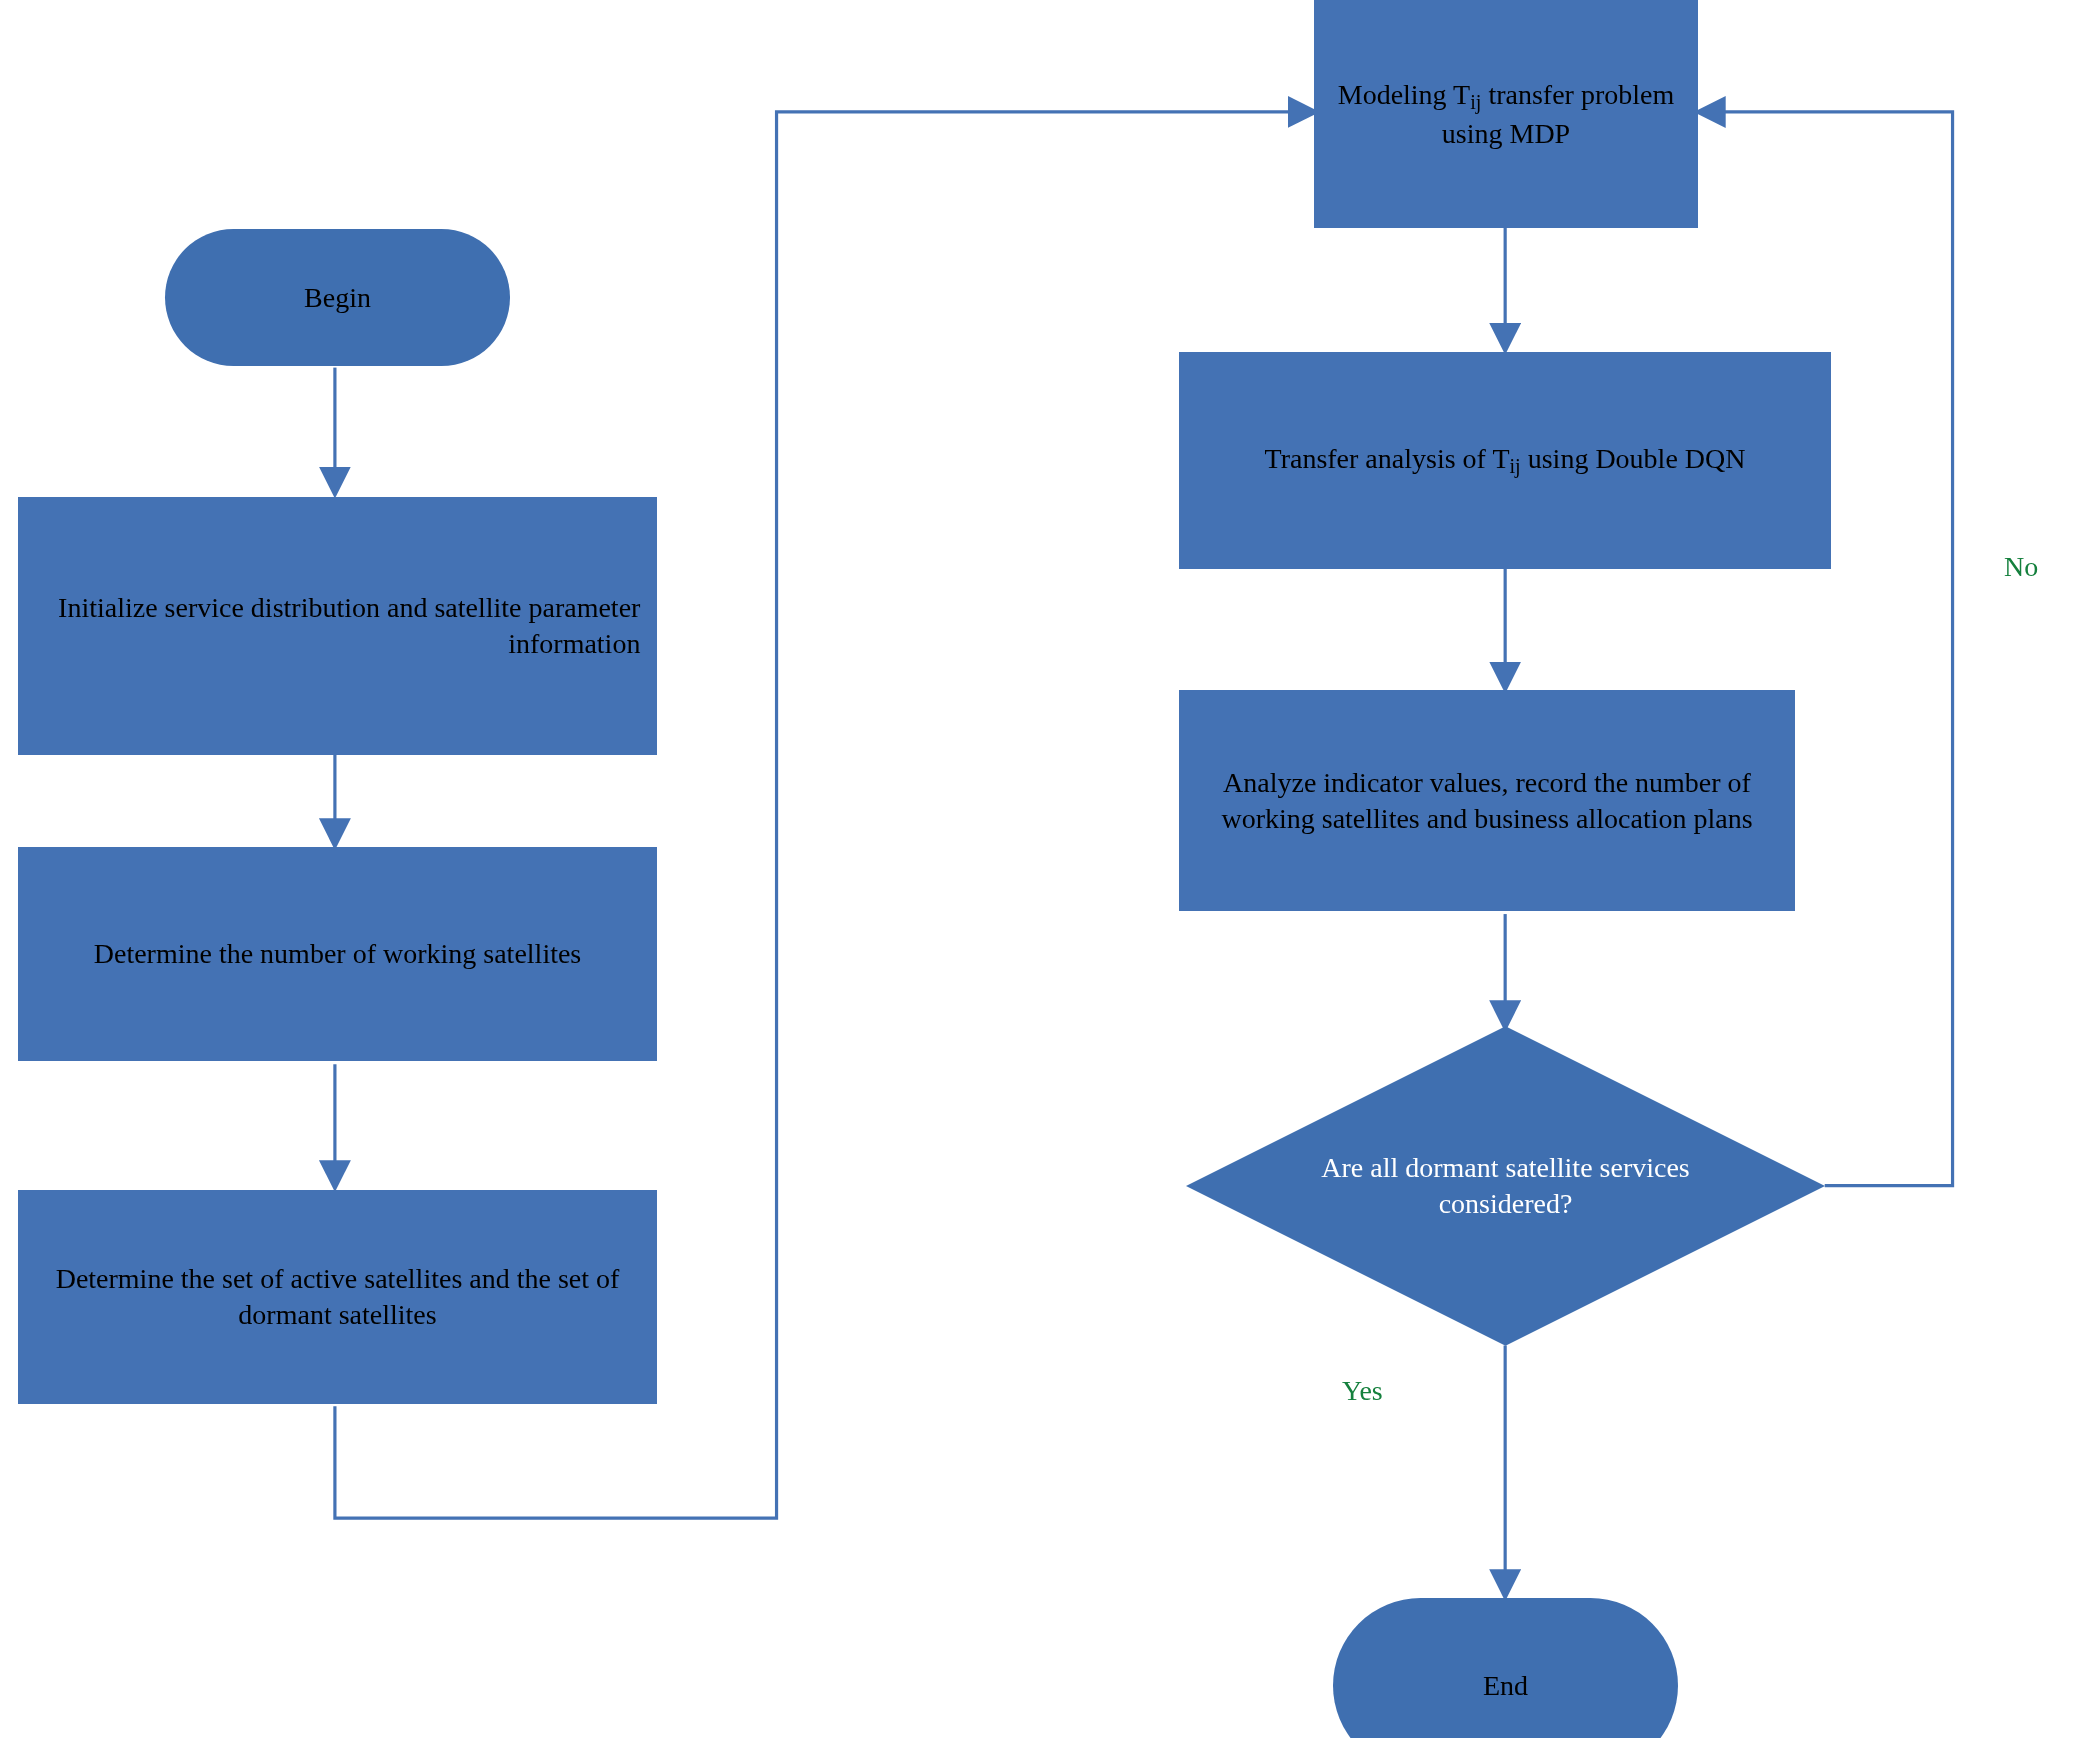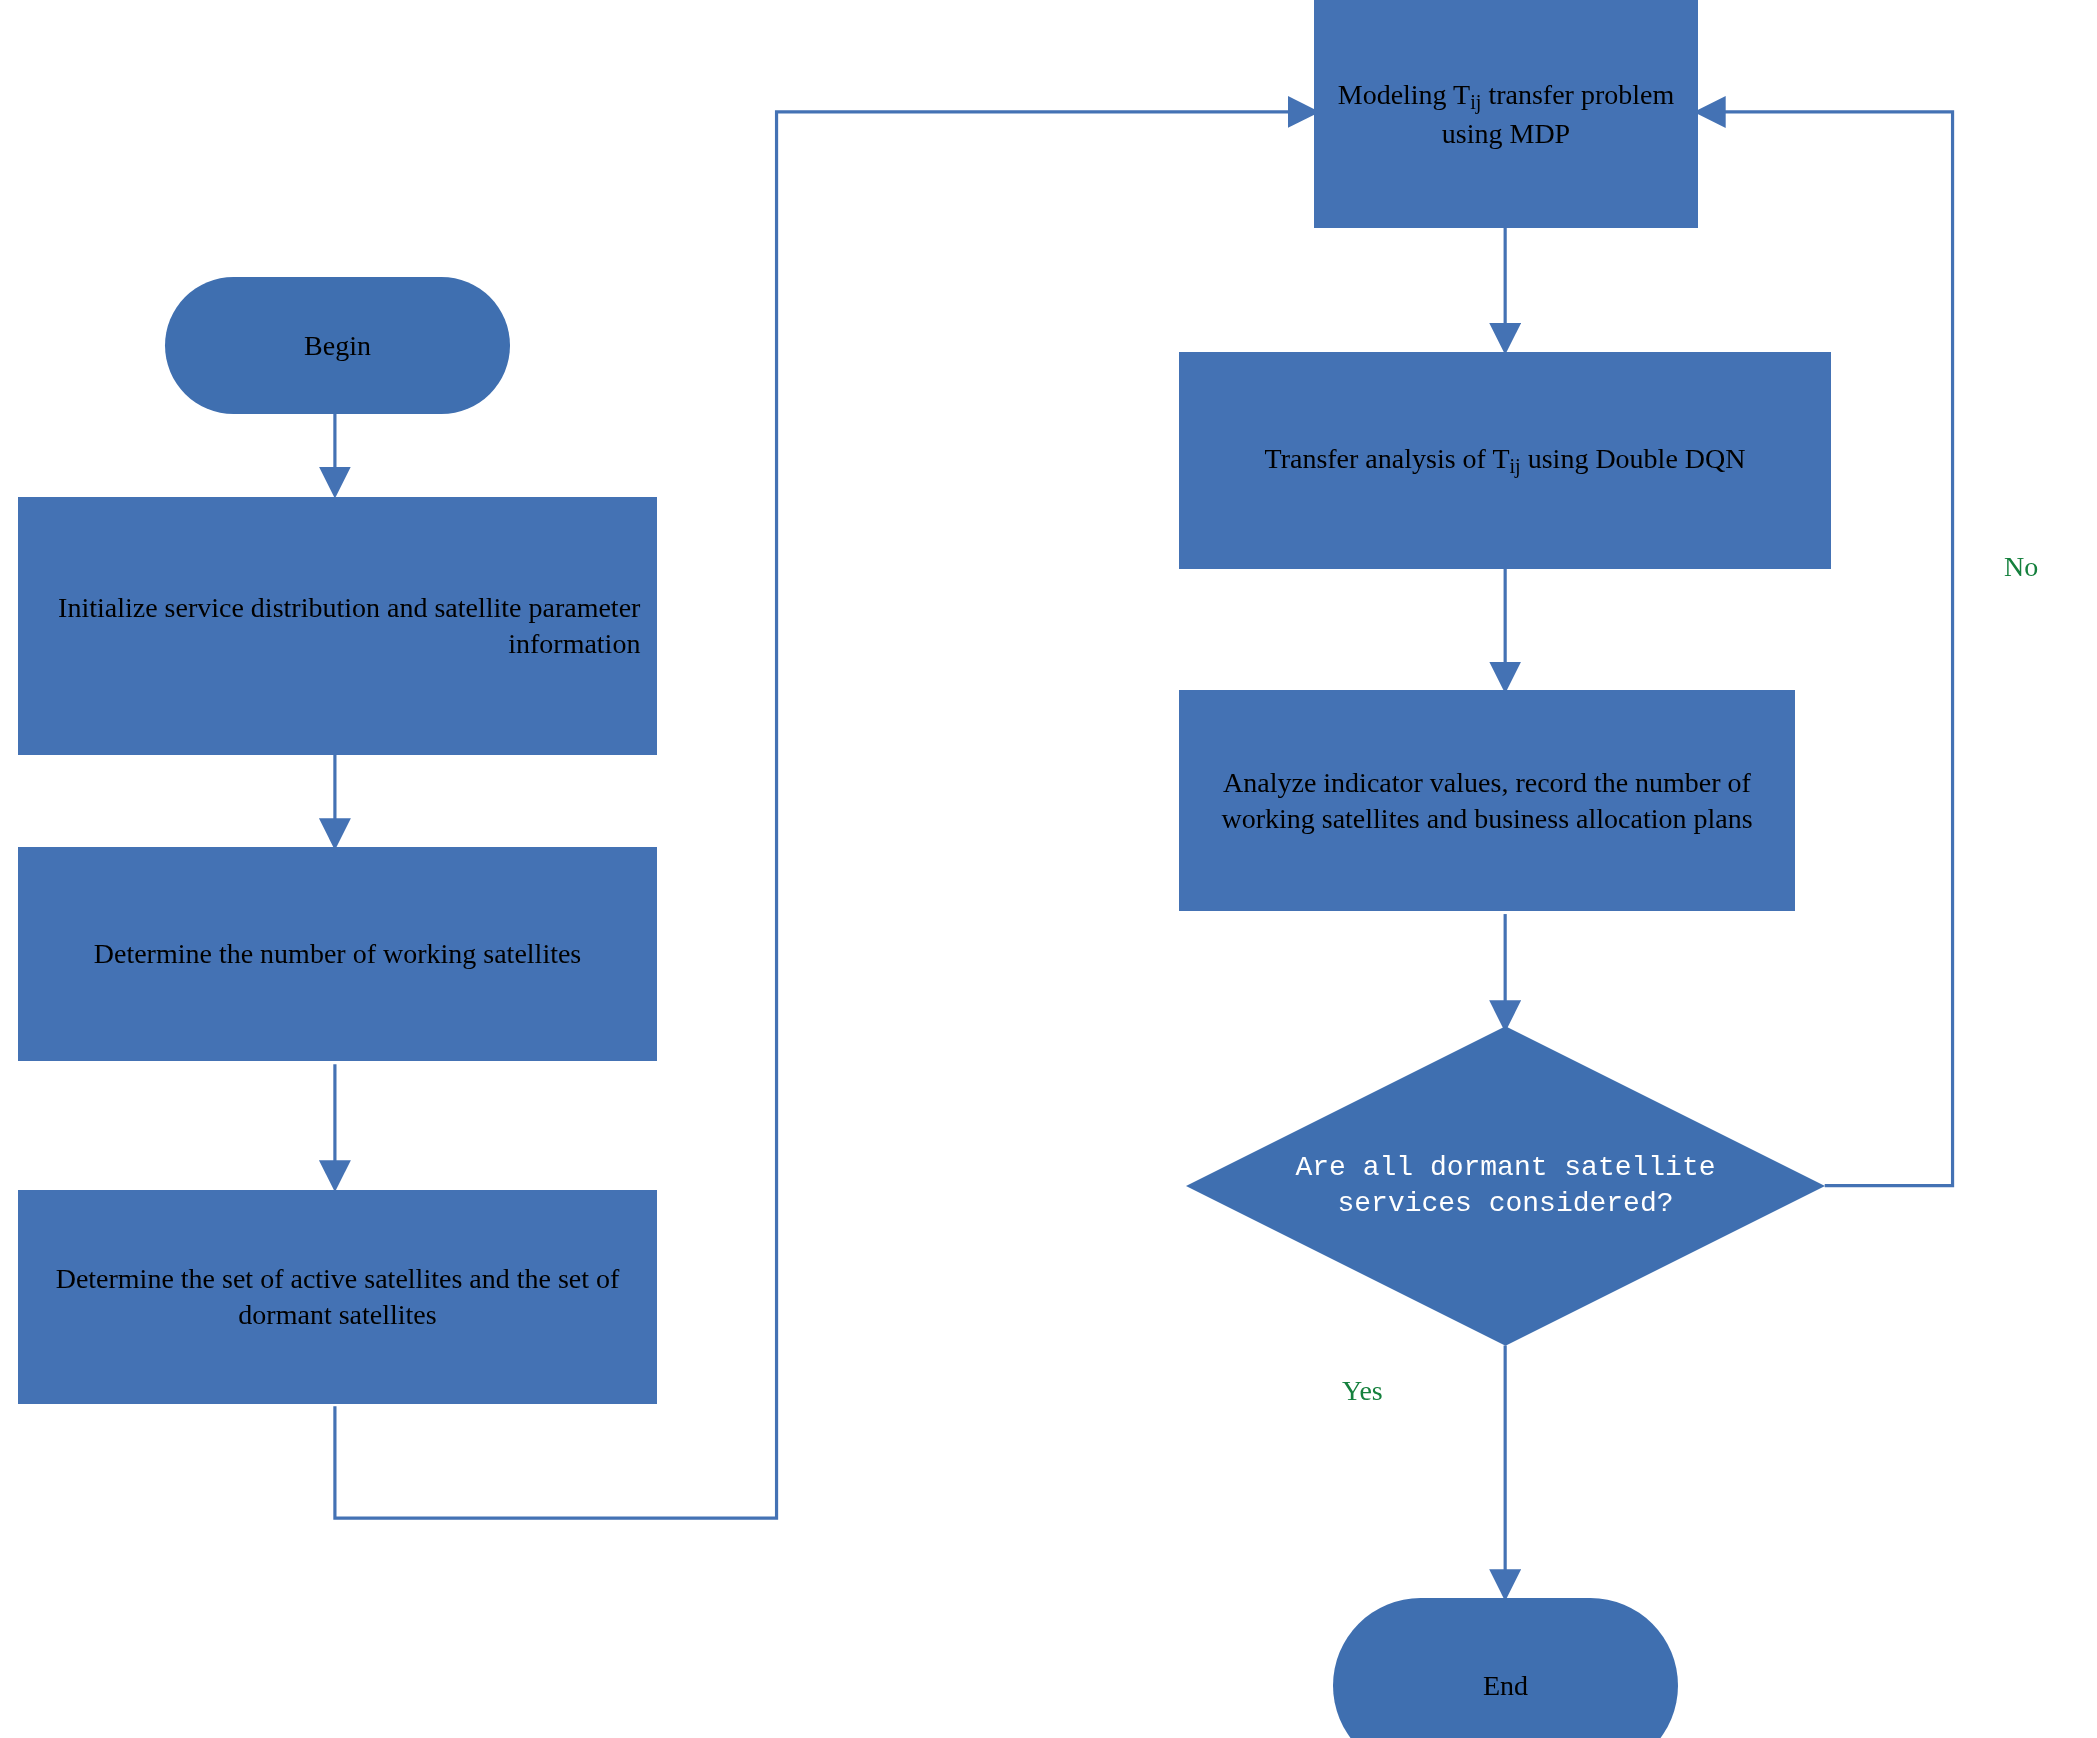--- a/index.html
+++ b/index.html
@@ -53,21 +53,20 @@
     width: 100%;
     height: 100%;
     display: flex;
     align-items: center;
     justify-content: center;
     text-align: center;
     color: #ffffff;
     font-size: 28px;
     line-height: 1.3;
     padding: 0 83px;
-    font-family: Liberation Mono, monospace;
   }
   .edge-label {
     position: absolute;
     color: #15803d;
     font-size: 28px;
     line-height: 1.2;
     white-space: nowrap;
   }
   .sub { font-size: 0.72em; vertical-align: -0.25em; }
 </style>
@@ -97,21 +96,21 @@
       <path d="M2355,890 L2355,1075"></path>
 
       <path d="M2355,1430 L2355,1605"></path>
 
       <path d="M2855,1855 L3055,1855 L3055,175 L2660,175"></path>
 
       <path d="M2355,2105 L2355,2495"></path>
     </g>
   </svg>
 
-  <div class="node terminator" style="left:165px; top:229px; width:345px; height:137px;margin-top:48px;">
+  <div class="node terminator" style="left:165px; top:229px; width:345px; height:137px;">
     <span>Begin</span>
   </div>
 
   <div class="node rect" style="left:18px; top:497px; width:639px; height:258px;text-align:right;">
     <span>Initialize service distribution and satellite parameter information</span>
   </div>
 
   <div class="node rect" style="left:18px; top:1190px; width:639px; height:214px;">
     <span>Determine the set of active satellites and the set of dormant satellites</span>
   </div>

